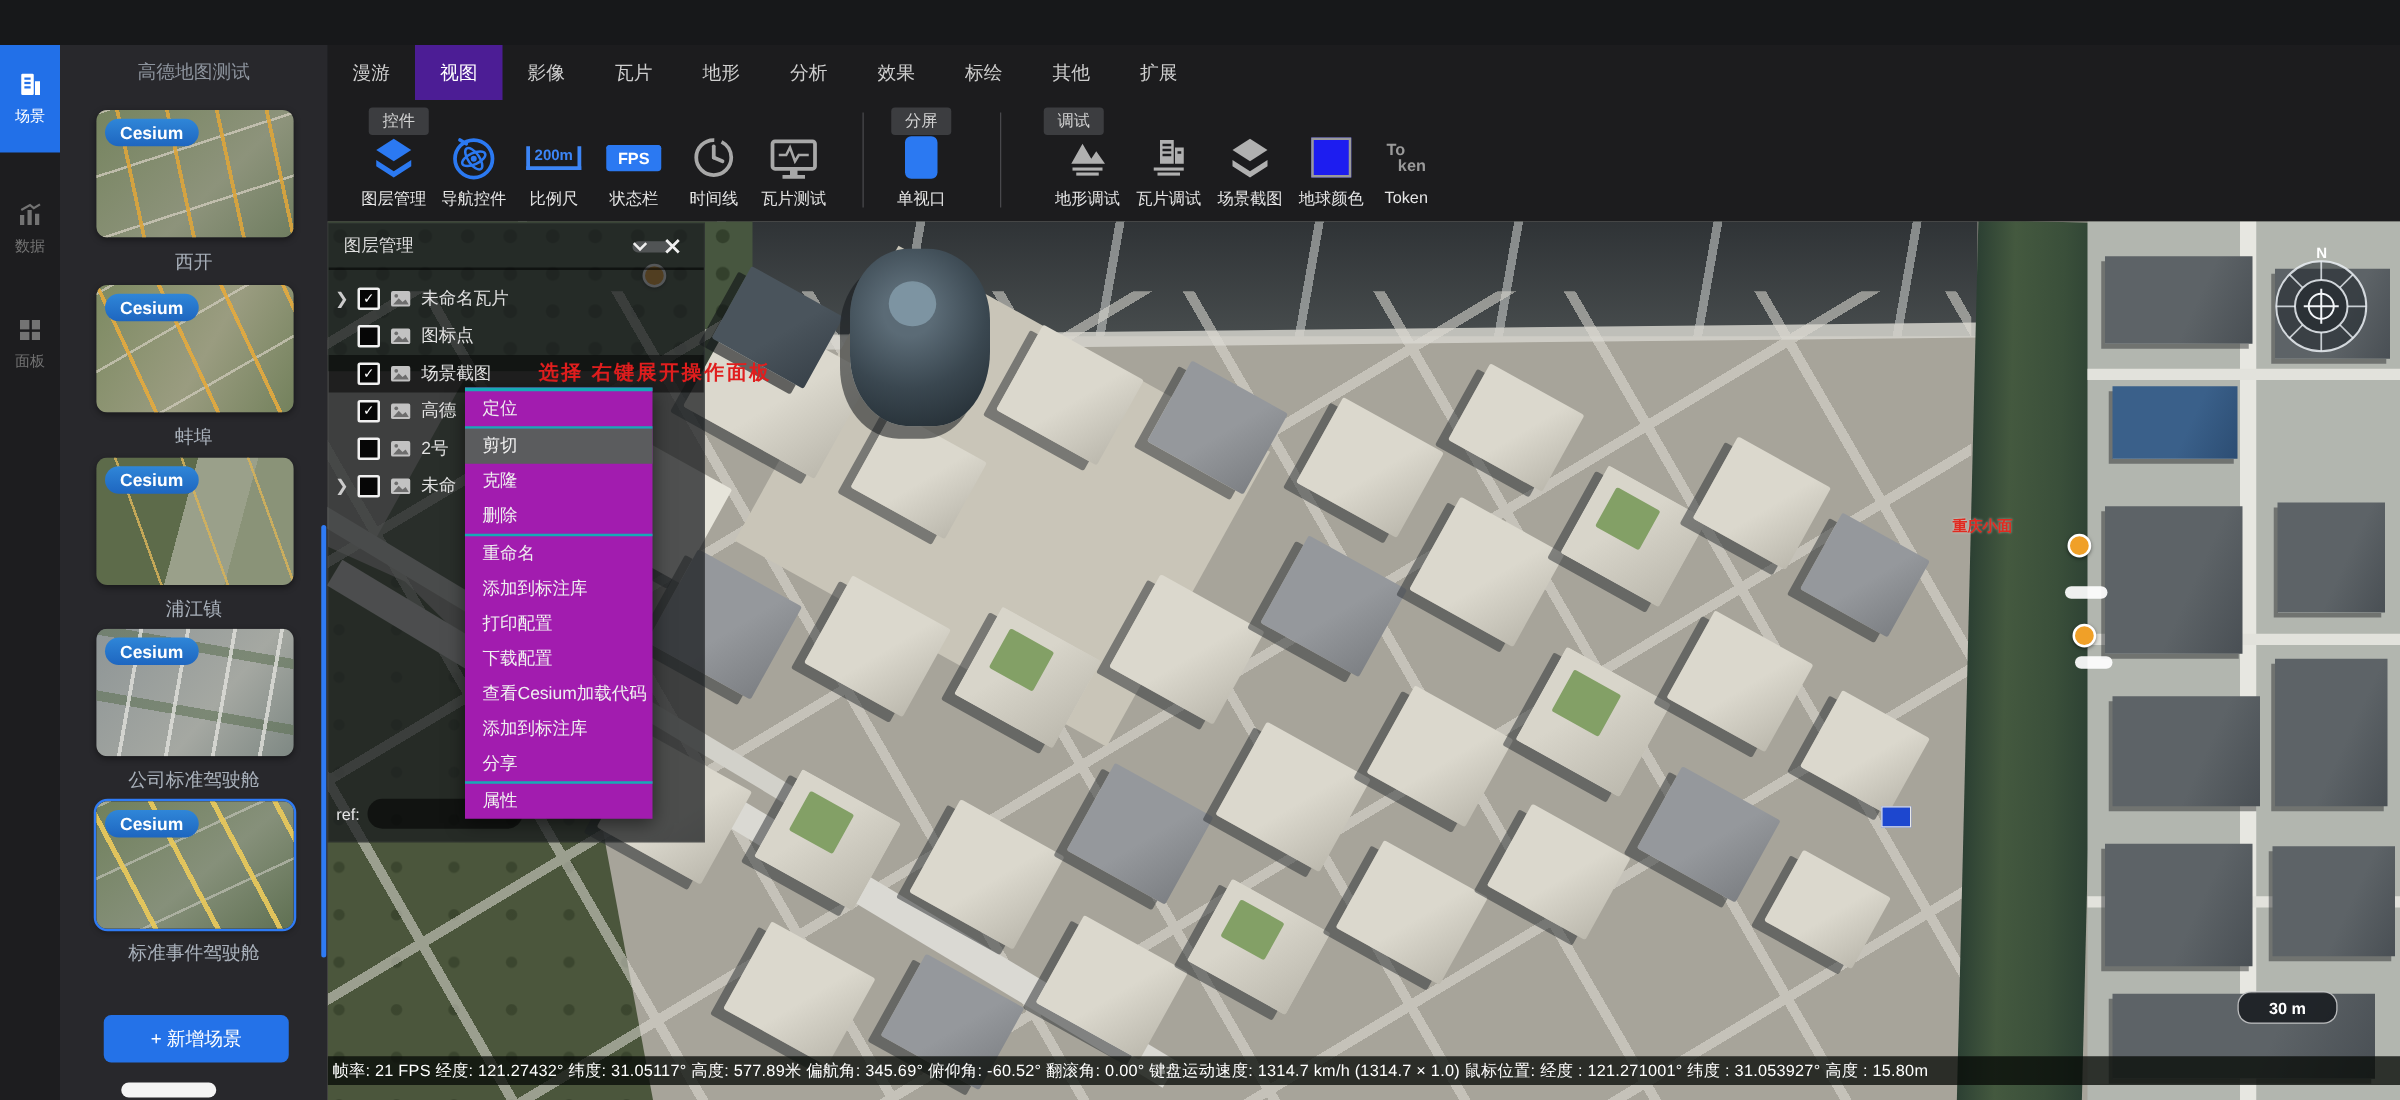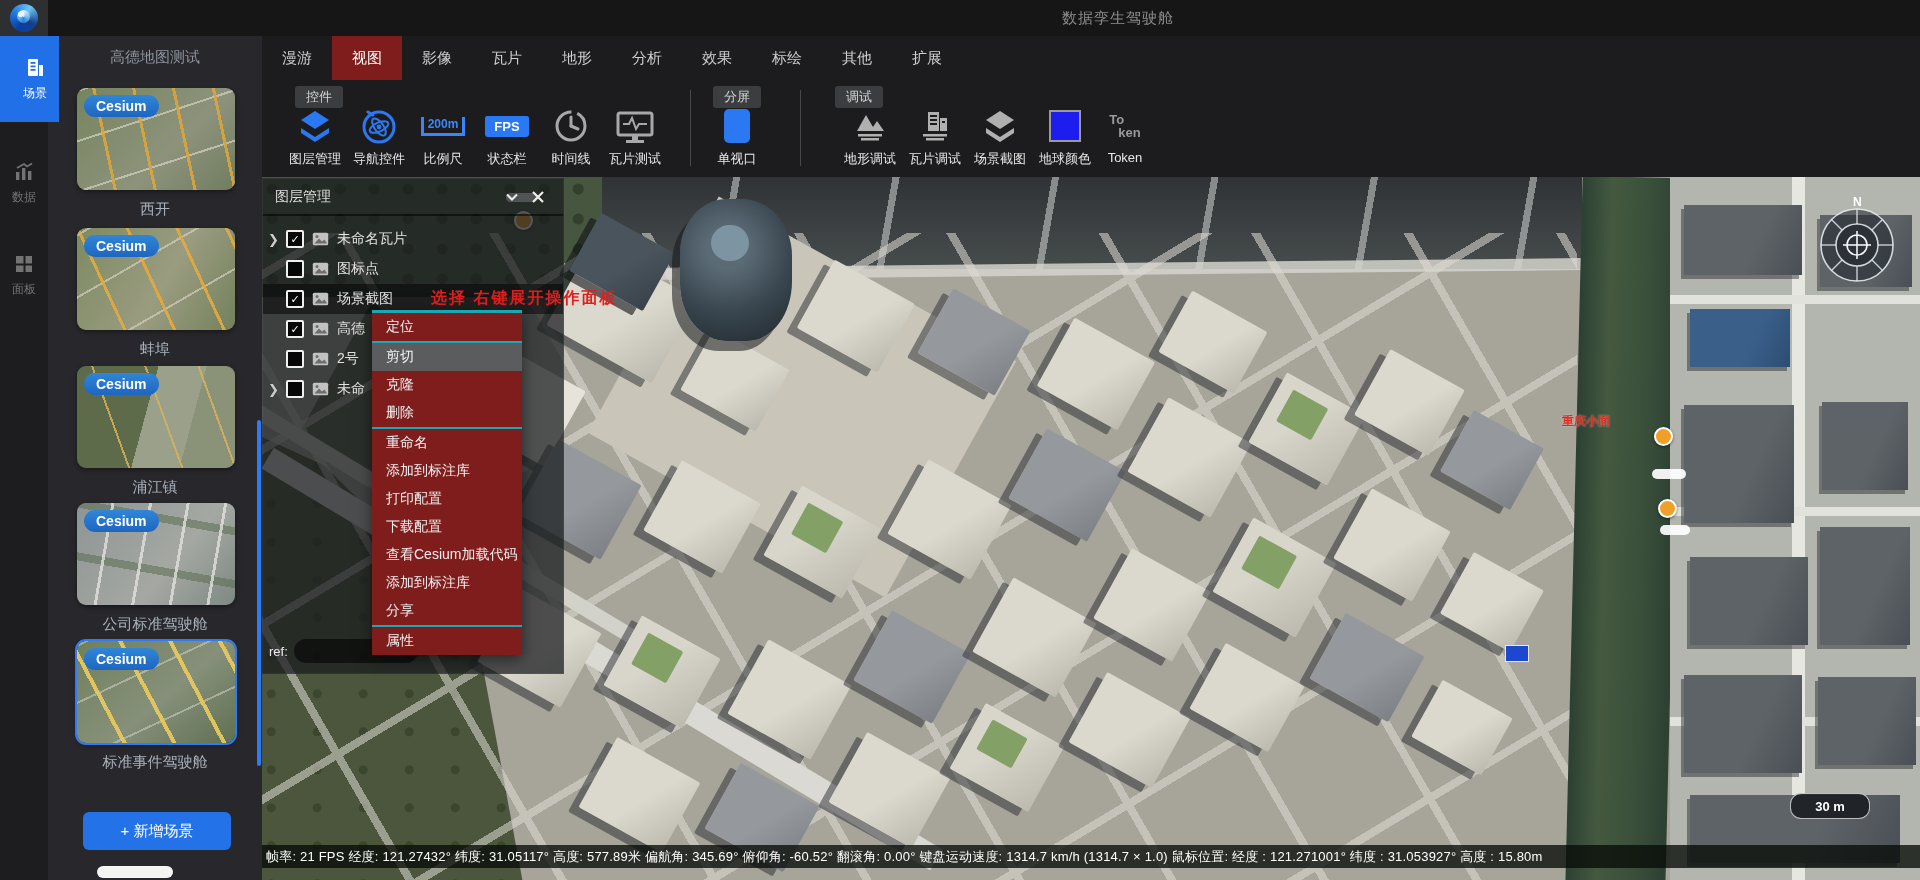--- a/index.html
+++ b/index.html
@@ -11,21 +11,21 @@
   .topbar{position:absolute;left:0;top:0;width:1920px;height:36px;background:#161617;z-index:40;}
   .logo-box{position:absolute;left:0;top:0;width:48px;height:36px;background:#2e2f31;display:flex;align-items:center;justify-content:center;}
   .logo{width:28px;height:28px;border-radius:50%;background:conic-gradient(from 210deg,#0b3f9e,#1f7ae0,#6cc6f2,#153f8f,#0b3f9e);position:relative;}
   .logo:after{content:"";position:absolute;left:7px;top:6px;width:13px;height:13px;border-radius:50%;
      background:radial-gradient(circle at 30% 30%,#fff 0 3px,transparent 3px),conic-gradient(#e8f4ff,#2d8de0,#e8f4ff);opacity:.9;}
   .app-title{position:absolute;left:1062px;top:9px;font-size:15px;color:#8d8d8d;letter-spacing:1px;}
 
   
   .rail{position:absolute;left:0;top:36px;width:48px;height:844px;background:#1d1d1f;z-index:35;}
   .rail-item{width:48px;height:86px;display:flex;flex-direction:column;align-items:center;justify-content:center;gap:6px;color:#737373;cursor:pointer;}
-  .rail-item.active{background:#2270e8;color:#fff;padding-left:11px;}
+  .rail-item.active{background:#2270e8;color:#fff;}
   .rail-item .ric{width:22px;height:22px;display:block;}
   .rail-label{font-size:12px;}
   .rail-item:nth-child(2){margin-top:18px;}
   .rail-item:nth-child(3){margin-top:6px;}
 
   
   .scenes{position:absolute;left:48px;top:36px;width:214px;height:844px;background:#28282c;z-index:34;}
   .scenes-title{margin-top:12px;text-align:center;font-size:15px;color:#8d949e;}
   .scene-card{position:absolute;left:29px;width:158px;height:102px;border-radius:9px;overflow:hidden;cursor:pointer;box-shadow:0 2px 5px rgba(0,0,0,.4);}
   .scene-card.selected{outline:2px solid #2f7bf5;}
@@ -53,21 +53,21 @@
       repeating-linear-gradient(-25deg,transparent 0 50px,rgba(200,200,190,.6) 50px 52px),
       linear-gradient(140deg,#70805c,#86907a 55%,#5f7052);}
   .add-scene{position:absolute;left:35px;top:776px;width:148px;height:38px;background:#2472e8;border:none;border-radius:6px;
      color:#fff;font-size:15px;cursor:pointer;font-family:inherit;}
   .panel-scrollbar{position:absolute;left:209px;top:384px;width:4px;height:346px;background:#2f7bf5;border-radius:2px;}
   .white-bar{position:absolute;left:49px;top:830px;width:76px;height:12px;background:#f4f4f4;border-radius:6px;}
 
   
   .tabbar{position:absolute;left:262px;top:36px;width:1658px;height:44px;background:#1c1c1e;display:flex;z-index:30;}
   .tab{min-width:66px;height:44px;display:flex;align-items:center;justify-content:center;font-size:15px;color:#cfcfcf;cursor:pointer;padding:0 2px;}
-  .tab.active{background:#7f1d1d;color:#fff;}
+  .tab.active{background:#4c1d95;color:#fff;}
 
   
   .toolbar{position:absolute;left:262px;top:80px;width:1658px;height:97px;background:#1c1c1e;z-index:30;}
   .chip{position:absolute;top:6px;background:#3c3d40;color:#d4d4d4;font-size:13px;padding:2px 11px;border-radius:3px;}
   .tool{position:absolute;top:24px;width:66px;text-align:center;cursor:pointer;}
   .tool .ticon{height:44px;display:flex;align-items:center;justify-content:center;}
   .tool .tlabel{font-size:13px;color:#e6e6e6;margin-top:2px;white-space:nowrap;}
   .vdiv{position:absolute;top:10px;width:1px;height:76px;background:#48484c;}
   .scale-ic{color:#3c85f6;font-weight:bold;font-size:12px;border-left:3px solid #3c85f6;border-right:3px solid #3c85f6;border-bottom:3px solid #3c85f6;
             padding:1px 4px 2px;line-height:13px;}
@@ -132,37 +132,31 @@
   .lp-row.sel{background:rgba(0,0,0,.5);}
   .arr{width:14px;color:#ccc;font-size:13px;margin-left:-18px;margin-right:-4px;}
   .cb{width:14px;height:14px;border:2px solid #f0f0f0;background:#060606;border-radius:2px;display:flex;align-items:center;justify-content:center;
       color:#fff;font-size:11px;font-weight:bold;line-height:1;flex:none;}
   .imgic{flex:none;display:block;}
   .annotation{position:absolute;left:168px;top:109px;font-size:16px;font-weight:bold;color:#e01e1e;letter-spacing:2px;white-space:nowrap;z-index:21;}
   .ref-row{position:absolute;left:6px;top:460px;display:flex;align-items:center;gap:6px;color:#e8e8e8;font-size:13px;}
   .ref-box{width:124px;height:24px;background:rgba(0,0,0,.55);border-radius:12px;}
 
   
-  .ctx{position:absolute;left:372px;top:310px;width:150px;background:#7f1d1d;border-top:3px solid #17aab6;z-index:25;
+  .ctx{position:absolute;left:372px;top:310px;width:150px;background:#a21caf;border-top:3px solid #17aab6;z-index:25;
      box-shadow:0 4px 14px rgba(0,0,0,.5);}
   .ctx-item{height:28px;display:flex;align-items:center;padding-left:14px;color:#f0f0f0;font-size:14px;cursor:pointer;}
   .ctx-item.hover{background:#5b5c5e;}
   .ctx-sep{height:2px;background:#17aab6;}
 </style>
 </head>
 <body>
 
 <div id="app">
 
-  <div class="topbar">
-    <div class="logo-box">
-      <div class="logo"></div>
-    </div>
-    <div class="app-title">数据孪生驾驶舱</div>
-  </div>
 
   <div class="rail" id="rail">
       <div class="rail-item active">
         <svg class="ric" viewBox="0 0 22 22">
           <rect x="4" y="2" width="10" height="17" rx="1" fill="#fff"></rect>
           <rect x="15" y="8" width="4" height="11" fill="#fff"></rect>
           <rect x="6.5" y="5" width="5" height="1.8" fill="#2270e8"></rect>
           <rect x="6.5" y="8.5" width="5" height="1.8" fill="#2270e8"></rect>
           <rect x="6.5" y="12" width="5" height="1.8" fill="#2270e8"></rect>
         </svg>

